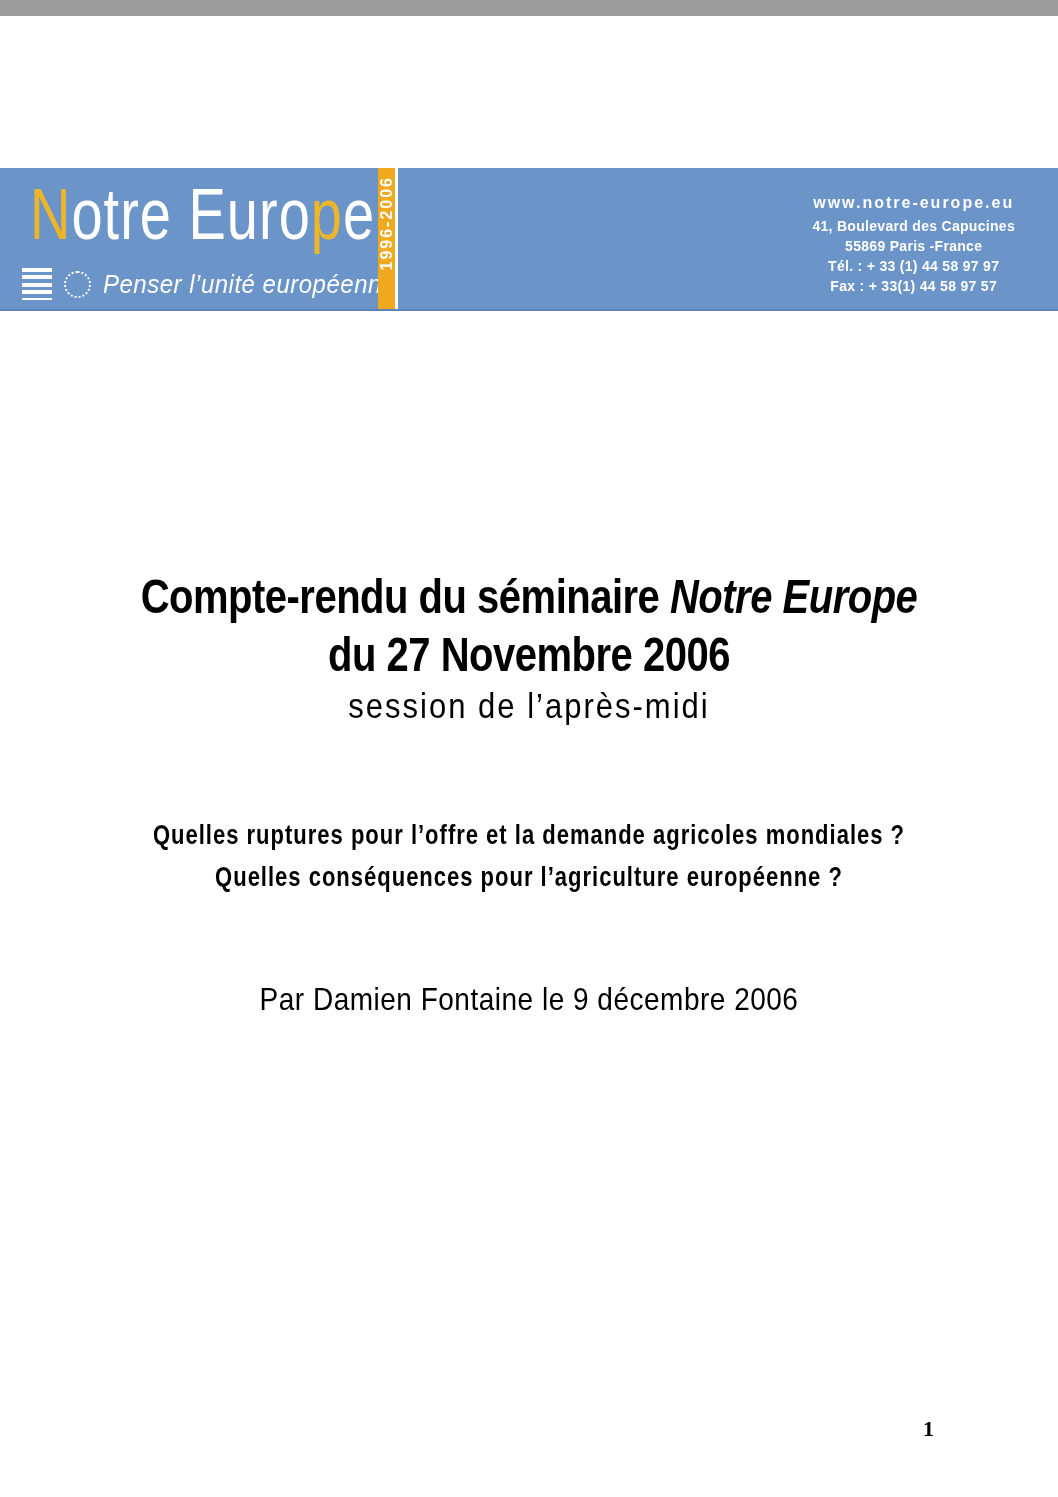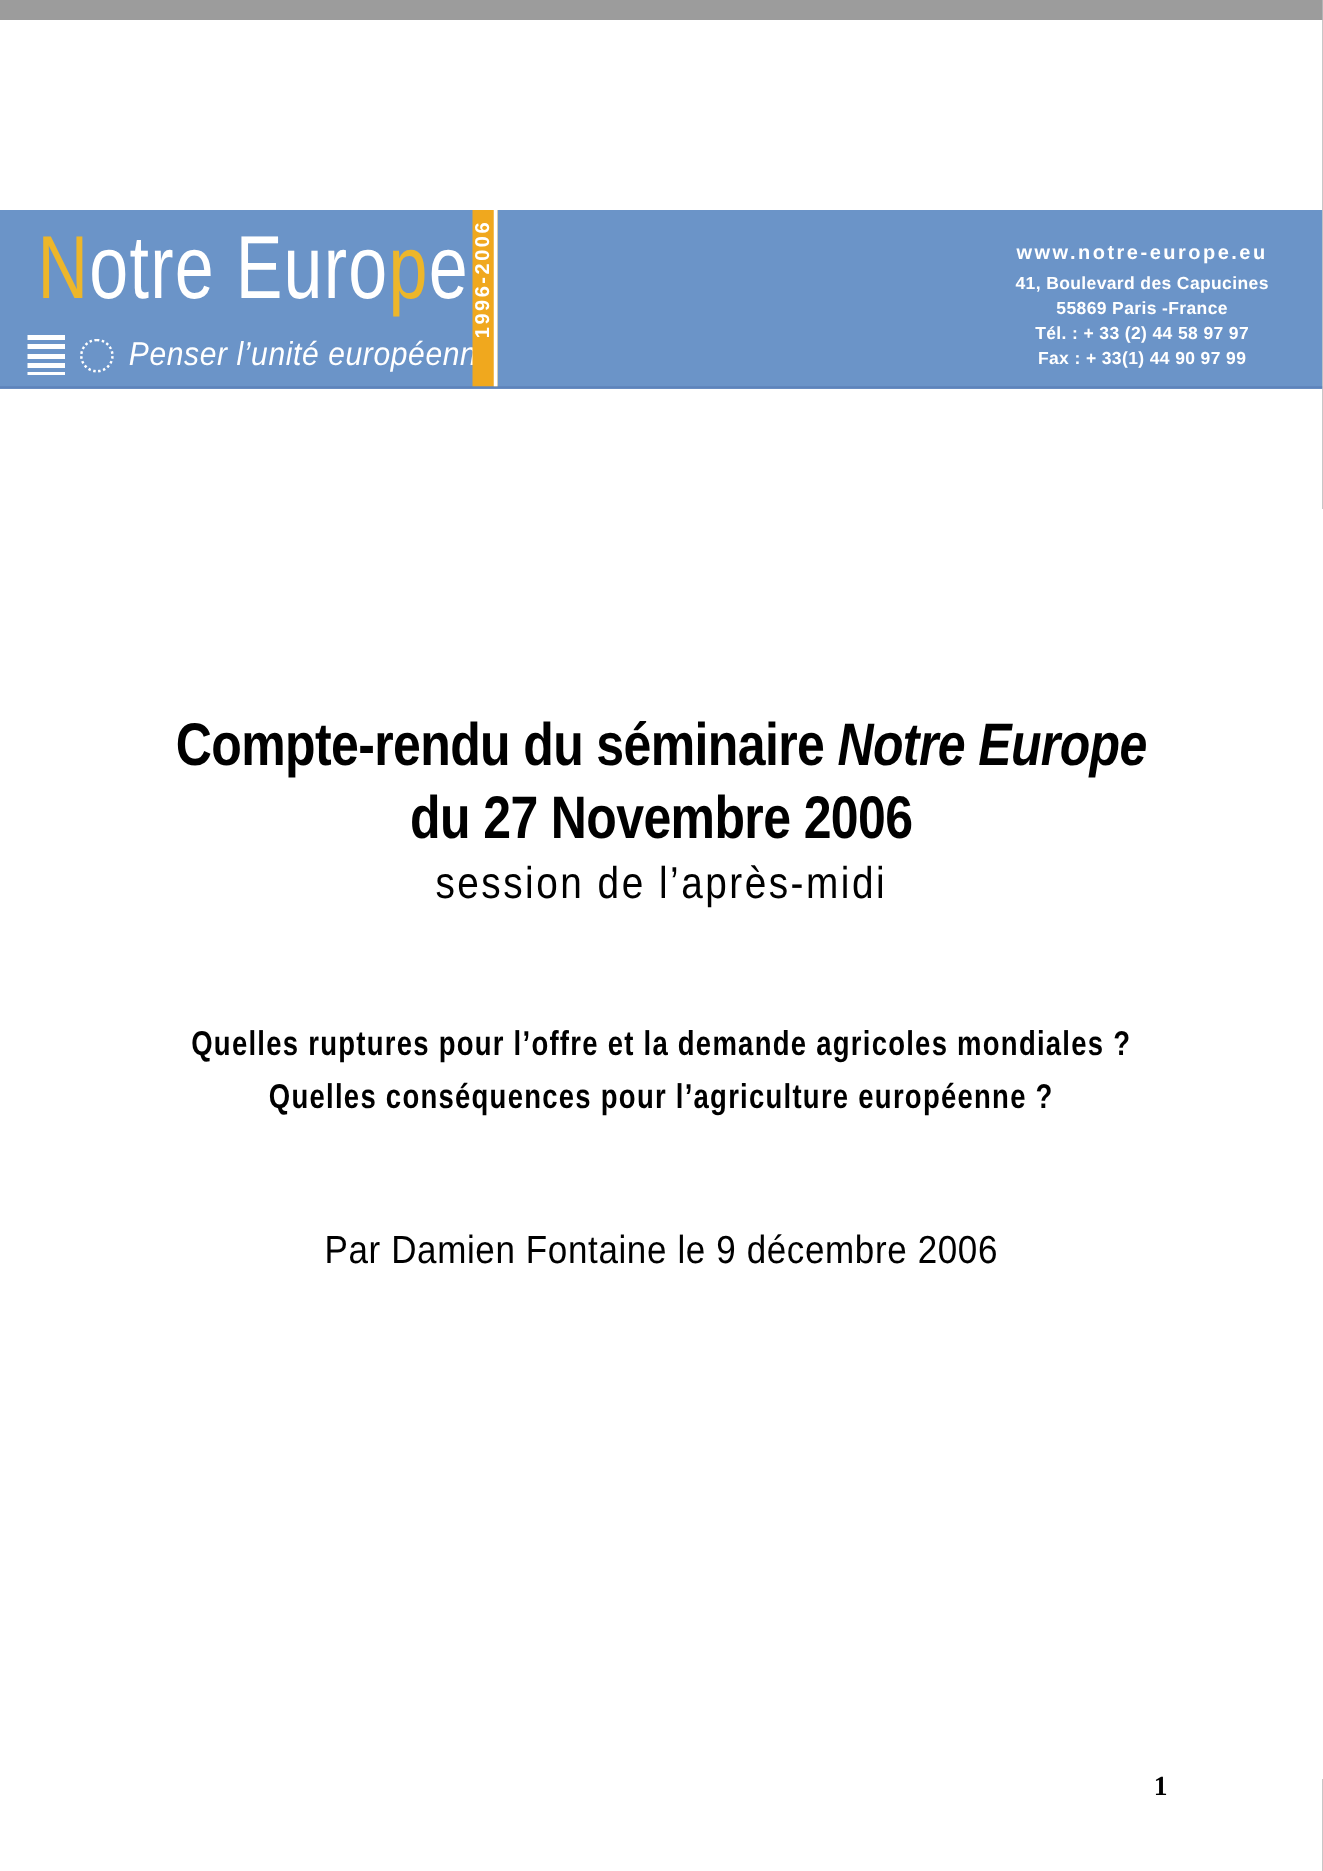--- a/index.html
+++ b/index.html
@@ -189,22 +189,22 @@
     </div>
 
     <div class="year-strip">
       <span>1996-2006</span>
     </div>
 
     <div class="contact">
       <div class="site">www.notre-europe.eu</div>
       <div class="cline">41, Boulevard des Capucines</div>
       <div class="cline">55869 Paris -France</div>
-      <div class="cline">Tél. : + 33 (2) 44 58 97 97</div>
-      <div class="cline">Fax : + 33(1) 44 90 97 99</div>
+      <div class="cline">Tél. : + 33 (1) 44 58 97 97</div>
+      <div class="cline">Fax : + 33(1) 44 58 97 57</div>
     </div>
 
   </div>
 
   <div class="cline-abs title-1">
     <span>Compte-rendu du séminaire </span><span class="it">Notre Europe</span>
   </div>
 
   <div class="cline-abs title-2">du 27 Novembre 2006</div>
 

